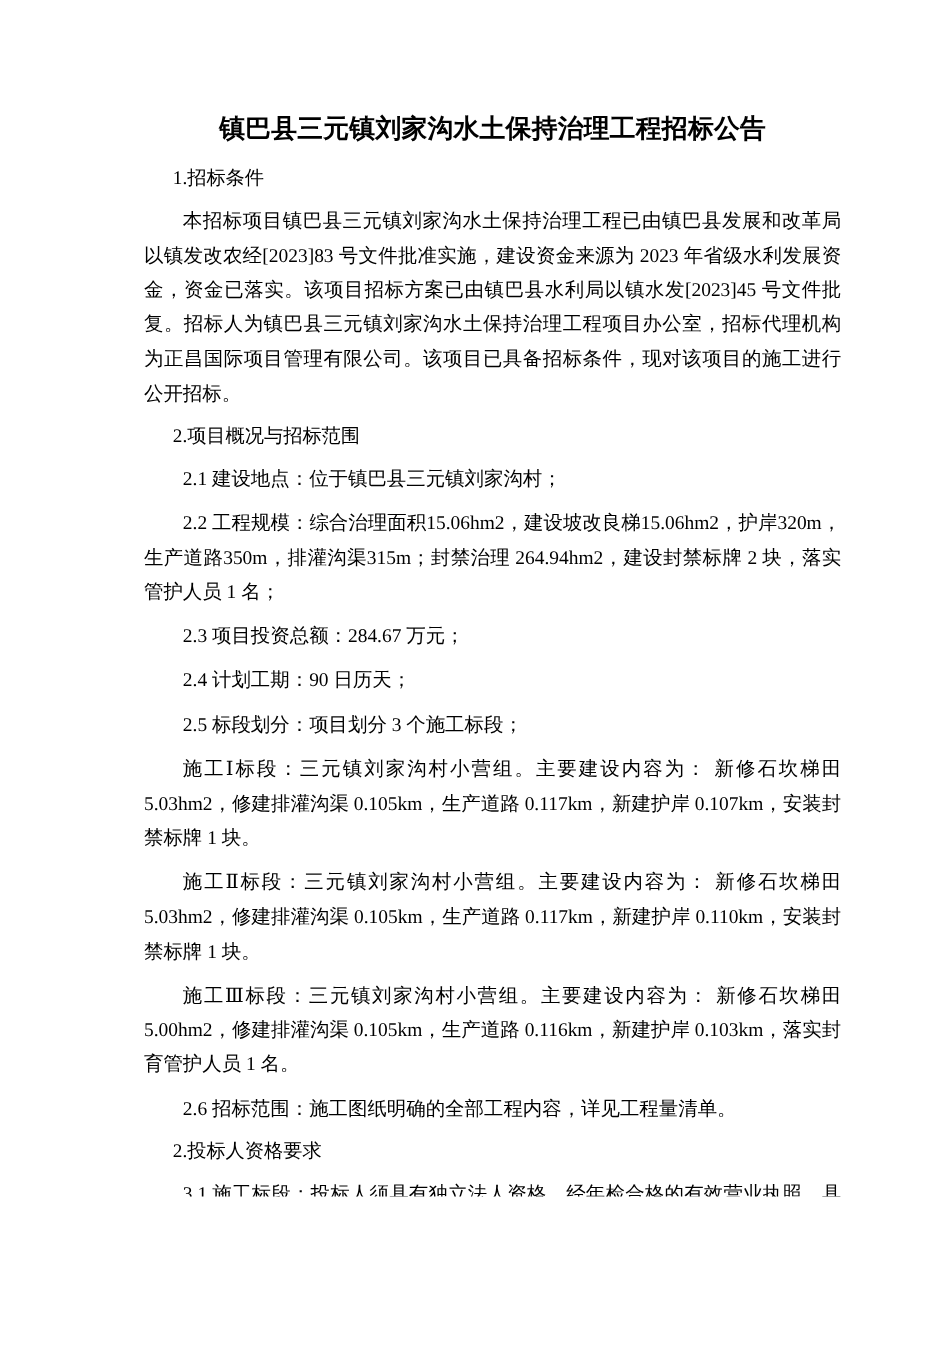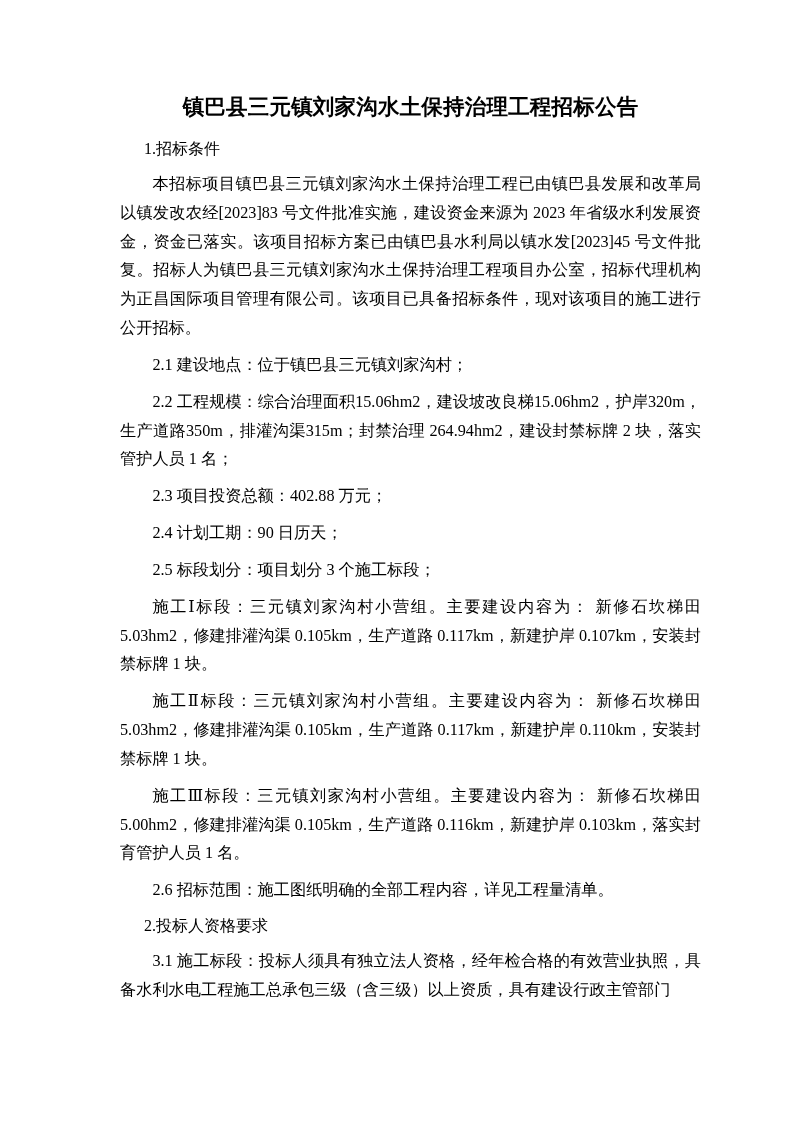--- a/index.html
+++ b/index.html
@@ -55,23 +55,24 @@
 <div class="page">
 
   <h1 class="doc-title">镇巴县三元镇刘家沟水土保持治理工程招标公告</h1>
 
   <div class="block">
     <p class="heading">1.招标条件</p>
     <p class="para">本招标项目镇巴县三元镇刘家沟水土保持治理工程已由镇巴县发展和改革局以镇发改农经[2023]83 号文件批准实施，建设资金来源为 2023 年省级水利发展资金，资金已落实。该项目招标方案已由镇巴县水利局以镇水发[2023]45 号文件批复。招标人为镇巴县三元镇刘家沟水土保持治理工程项目办公室，招标代理机构为正昌国际项目管理有限公司。该项目已具备招标条件，现对该项目的施工进行公开招标。</p>
   </div>
 
   <div class="block">
+    <p class="heading">2.项目概况与招标范围</p>
     <p class="para">2.1 建设地点：位于镇巴县三元镇刘家沟村；</p>
     <p class="para">2.2 工程规模：综合治理面积15.06hm2，建设坡改良梯15.06hm2，护岸320m，生产道路350m，排灌沟渠315m；封禁治理 264.94hm2，建设封禁标牌 2 块，落实管护人员 1 名；</p>
-    <p class="para">2.3 项目投资总额：402.88 万元；</p>
+    <p class="para">2.3 项目投资总额：284.67 万元；</p>
     <p class="para">2.4 计划工期：90 日历天；</p>
     <p class="para">2.5 标段划分：项目划分 3 个施工标段；</p>
     <p class="para">施工Ⅰ标段：三元镇刘家沟村小营组。主要建设内容为： 新修石坎梯田 5.03hm2，修建排灌沟渠 0.105km，生产道路 0.117km，新建护岸 0.107km，安装封禁标牌 1 块。</p>
     <p class="para">施工Ⅱ标段：三元镇刘家沟村小营组。主要建设内容为： 新修石坎梯田 5.03hm2，修建排灌沟渠 0.105km，生产道路 0.117km，新建护岸 0.110km，安装封禁标牌 1 块。</p>
     <p class="para">施工Ⅲ标段：三元镇刘家沟村小营组。主要建设内容为： 新修石坎梯田 5.00hm2，修建排灌沟渠 0.105km，生产道路 0.116km，新建护岸 0.103km，落实封育管护人员 1 名。</p>
     <p class="para">2.6 招标范围：施工图纸明确的全部工程内容，详见工程量清单。</p>
   </div>
 
   <div class="block">
     <p class="heading">2.投标人资格要求</p>

